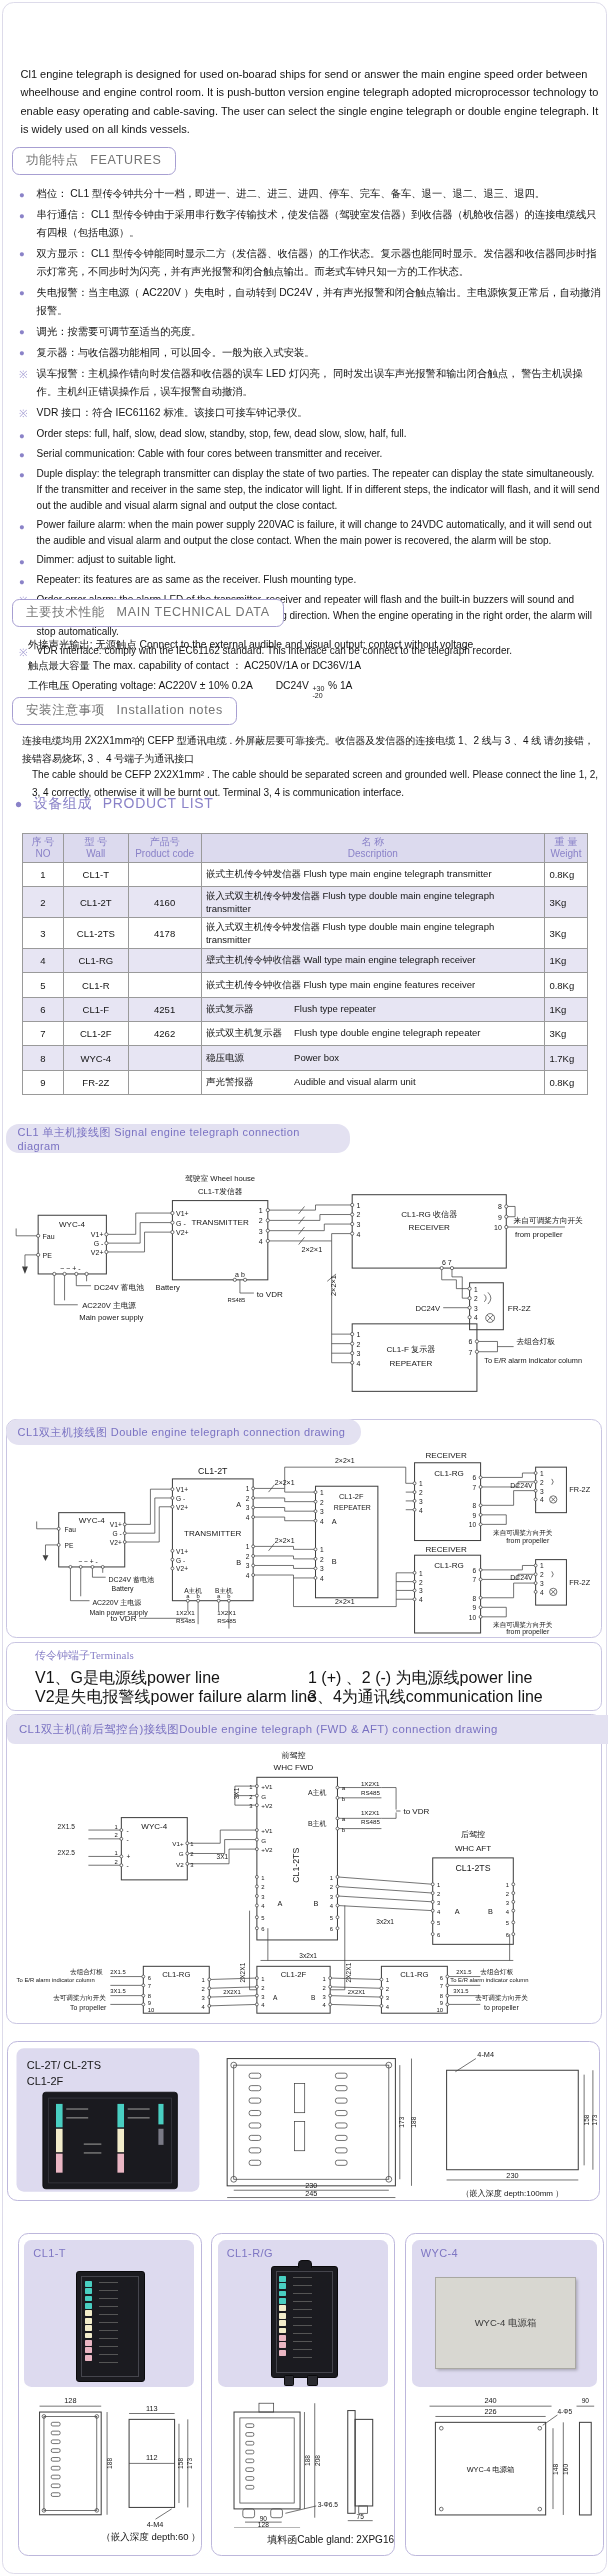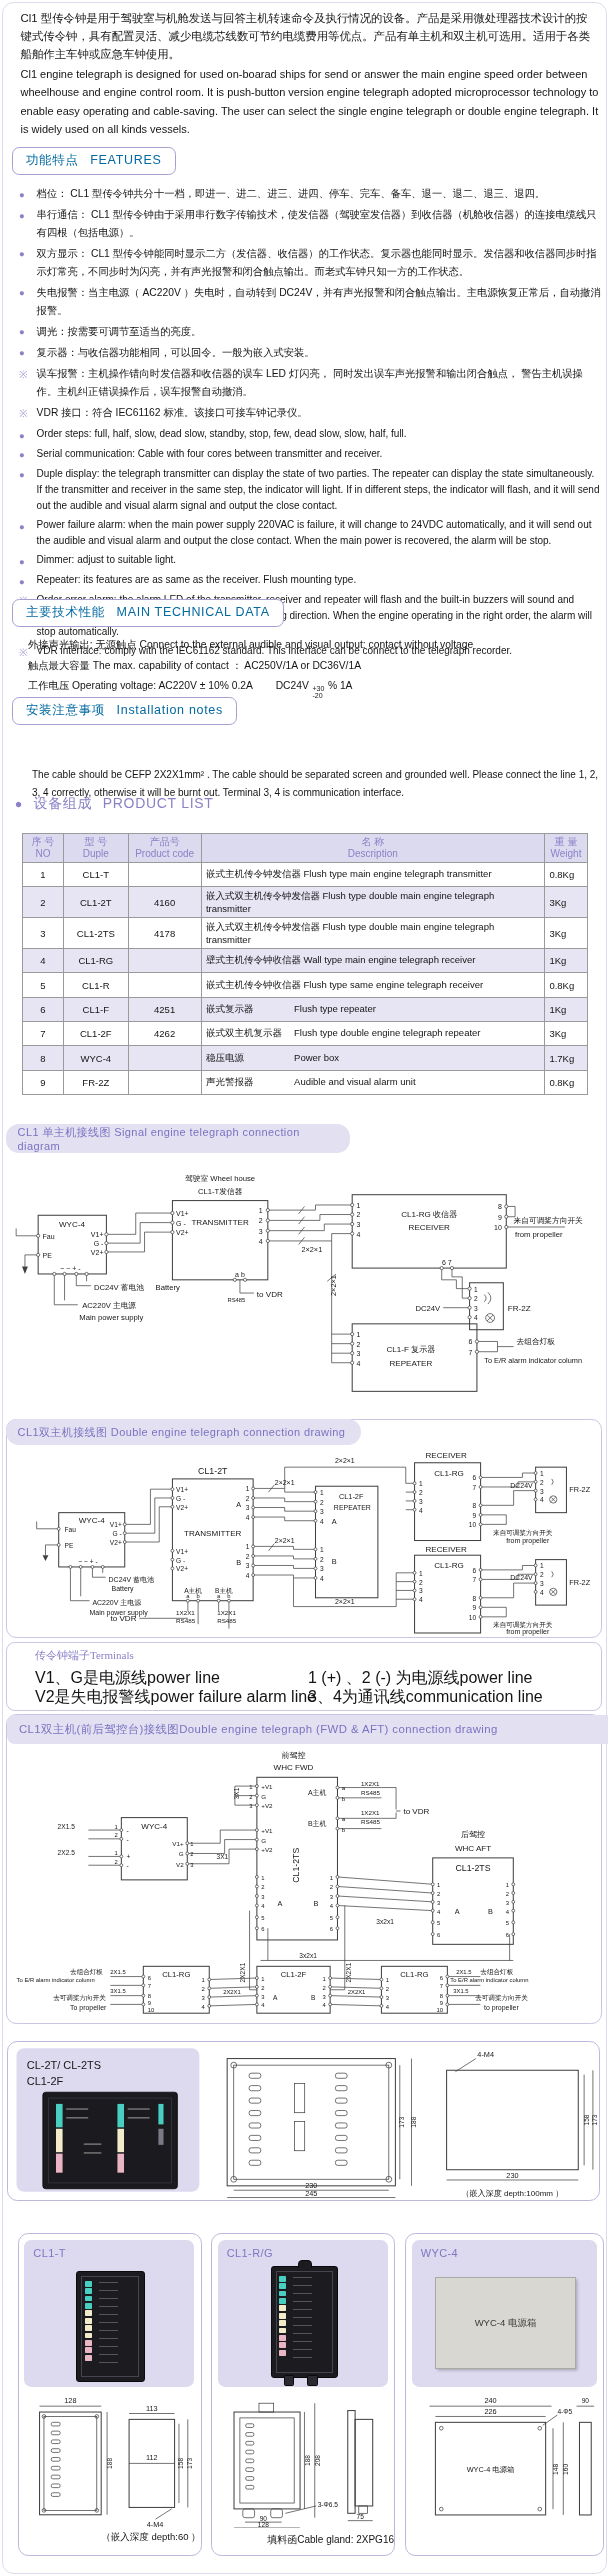--- a/index.html
+++ b/index.html
@@ -2,21 +2,21 @@
 <html style="font-size:11.7px"><head>
 <meta charset="utf-8">
 <style>
   html,body{margin:0;padding:0;background:#fff;}
   #page{position:relative;width:609px;height:2576px;background:#fff;overflow:hidden;
         font-family:"Liberation Sans",sans-serif;color:#141414;}
   .abs{position:absolute;}
   .pageframe{position:absolute;left:2.2px;top:2.2px;width:603px;height:2570px;border:1.5px solid #dddbea;border-radius:11.7px;pointer-events:none;}
   .introzh{left:20.5px;top:8.8px;width:574px;font-size:11.4px;line-height:18.3px;}
   .introen{left:20.5px;top:65px;width:578px;font-size:11px;line-height:18.3px;}
-  .hdrbox{border:1.5px solid #a79fd2;border-radius:7.3px;padding:4.4px 13.2px;color:#0369a1;font-size:12.5px;background:#fff;letter-spacing:0.7px;}
+  .hdrbox{border:1.5px solid #a79fd2;border-radius:7.3px;padding:4.4px 13.2px;color:#737373;font-size:12.5px;background:#fff;letter-spacing:0.7px;}
   .bullets{left:19px;top:185px;width:583px;}
   .bullet{display:flex;margin-bottom:2.9px;}
   .bullet .m{width:17.6px;flex:none;color:#8a82c8;font-size:9.5px;padding-top:1.5px;}
   .bullet .m.star{color:#aaa3d6;font-size:10.3px;}
   .b-zh{font-size:10.3px;line-height:1.75;}
   .b-en{font-size:10px;line-height:1.62;}
   .techline{font-size:10.3px;line-height:20.5px;}
   .stk{display:inline-flex;flex-direction:column;font-size:7px;line-height:7px;vertical-align:-1.5px;margin:0 0.7px;}
   .installtxt{font-size:10px;line-height:17.6px;}
   .plheading{left:14.7px;top:795px;color:#8a82c8;font-size:14px;letter-spacing:0.7px;}
@@ -48,21 +48,20 @@
   .photo-wyc{position:absolute;background:#d8d7d1;border:0.7px solid #a9a8a2;box-shadow:1.5px 2.2px 2.9px rgba(0,0,0,0.25);
         display:flex;align-items:center;justify-content:center;font-size:9.5px;color:#3a3a3a;}
   .caption{position:absolute;font-size:9.5px;text-align:right;width:100%;}
 </style>
 </head>
 <body>
 
 <div id="page">
   <div class="pageframe"></div>
 
-  <div class="abs introzh">Cl1 型传令钟是用于驾驶室与机舱发送与回答主机转速命令及执行情况的设备。产品是采用微处理器技术设计的按键式传令钟，具有配置灵活、减少电缆芯线数可节约电缆费用等优点。产品有单主机和双主机可选用。适用于各类船舶作主车钟或应急车钟使用。</div>
   <div class="abs introen">Cl1 engine telegraph is designed for used on-boarad ships for send or answer the main engine speed order  between wheelhouse and engine control room. It is push-button version engine telegraph adopted microprocessor technology to enable easy operating and cable-saving. The user can select the single engine telegraph or double engine telegraph. It is widely used on all kinds vessels.</div>
 
   <div class="abs hdrbox" style="left:11.7px;top:147px;">
     <span>功能特点</span>
     <span style="margin-left:7.3px;">FEATURES</span>
   </div>
 
   <div class="abs bullets">
     <div class="bullet b-zh">
         <span class="m">●</span>
@@ -145,20 +144,21 @@
           <span>-20</span>
         </span>
       <span>% 1A</span>
     </div>
   </div>
 
   <div class="abs hdrbox" style="left:11.7px;top:697px;">
     <span>安装注意事项</span>
     <span style="margin-left:7.3px;">Installation notes</span>
   </div>
+  <div class="abs installtxt" style="left:22px;top:732px;width:577px;">连接电缆均用 2X2X1mm²的 CEFP 型通讯电缆 . 外屏蔽层要可靠接壳。收信器及发信器的连接电缆 1、2 线与 3 、4 线 请勿接错， 接错容易烧坏, 3 、4 号端子为通讯接口</div>
   <div class="abs installtxt" style="left:32px;top:766px;width:577px;">The cable should be CEFP 2X2X1mm² .  The cable should be separated screen and grounded well. Please connect the line 1, 2, 3, 4 correctly, otherwise it will be burnt out. Terminal 3, 4 is communication interface.</div>
 
   <div class="abs plheading">
     <span class="dot">●</span>
     <span>设备组成</span>
     <span style="margin-left:5.9px;">PRODUCT LIST</span>
   </div>
 
   <table class="ptable">
     <colgroup>
@@ -169,21 +169,21 @@
         <col style="width:43px">
       </colgroup>
     <thead>
       <tr>
         <th>
             <div>序 号</div>
             <div>NO</div>
           </th>
         <th>
             <div>型  号</div>
-            <div>Duple</div>
+            <div>Wall</div>
           </th>
         <th>
             <div>产品号</div>
             <div>Product code</div>
           </th>
         <th>
             <div>名    称</div>
             <div>Description</div>
           </th>
         <th>
@@ -218,21 +218,21 @@
           <td class="tc">4</td>
           <td class="tc">CL1-RG</td>
           <td class="tc"></td>
           <td>壁式主机传令钟收信器 Wall type main engine telegraph receiver</td>
           <td>1Kg</td>
         </tr>
       <tr>
           <td class="tc">5</td>
           <td class="tc">CL1-R</td>
           <td class="tc"></td>
-          <td>嵌式主机传令钟收信器 Flush type same engine telegraph receiver</td>
+          <td>嵌式主机传令钟收信器 Flush type main engine features receiver</td>
           <td>0.8Kg</td>
         </tr>
       <tr>
           <td class="tc">6</td>
           <td class="tc">CL1-F</td>
           <td class="tc">4251</td>
           <td>嵌式复示器　　　　 Flush type repeater</td>
           <td>1Kg</td>
         </tr>
       <tr>

